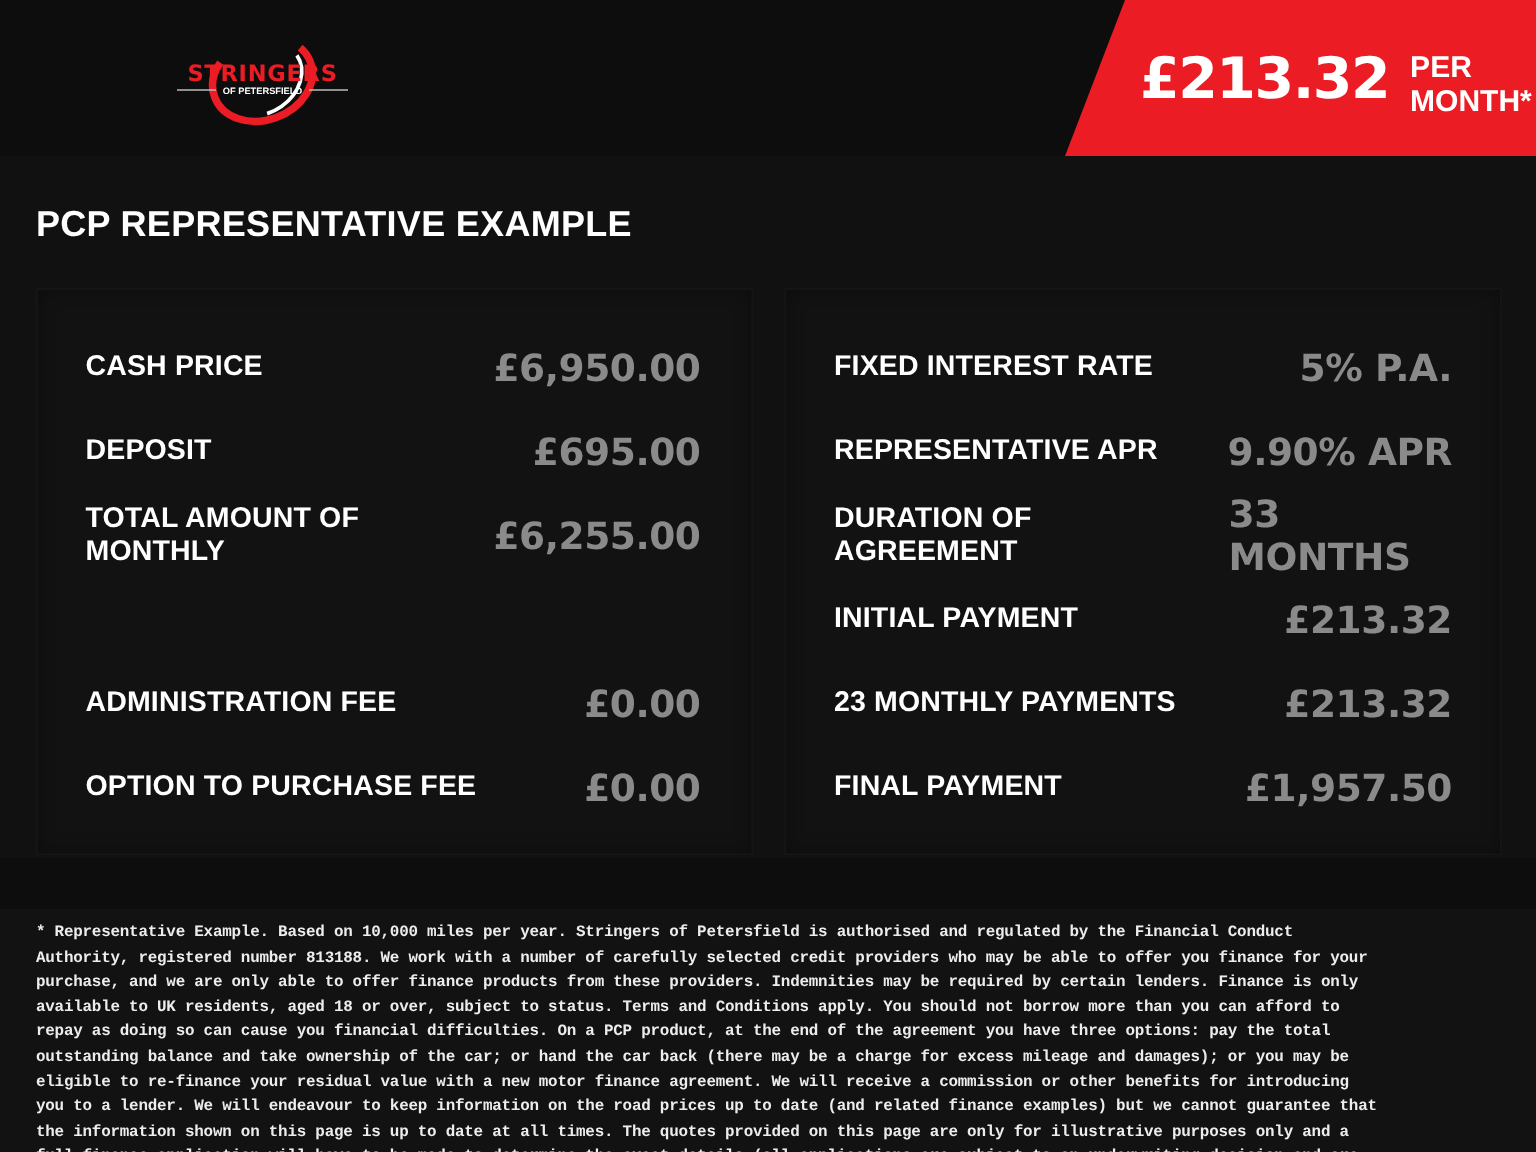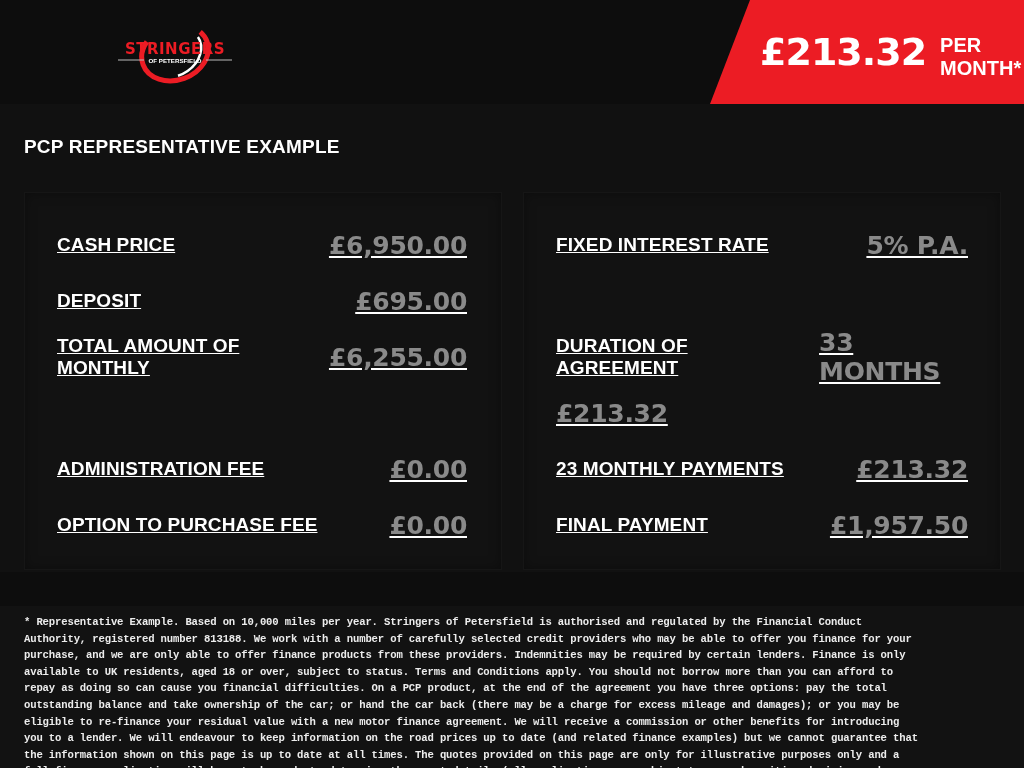--- a/index.html
+++ b/index.html
@@ -38,35 +38,35 @@
       font-size: 20px; font-weight: bold; color: #ffffff;
     }
 
     
     .main {
       position: absolute; left: 0; top: 104px; width: 1024px; height: 468px;
       background: #111111;
     }
     .section-title {
       position: absolute; left: 24px; top: 32px;
-      font-size: 19px; font-weight: bold; color: #ffffff;
+      font-size: 24px; font-weight: bold; color: #ffffff;
       letter-spacing: 0.2px;
     }
     .panel {
       position: absolute; top: 88px; height: 378px;
       background: #121212;
       border: 1px solid #161616;
       box-shadow: inset 0 0 12px rgba(0,0,0,0.35);
     }
     .panel-left { left: 24px; width: 478px; }
     .panel-right { left: 523px; width: 478px; }
 
     .row {
       position: absolute; left: 0; width: 100%; height: 40px;
-      display: flex; align-items: center; justify-content: space-between; text-decoration: underline;
+      display: flex; align-items: center; justify-content: space-between;
     }
     .panel-left .row { padding-left: 32px; padding-right: 34px; }
     .panel-right .row { padding-left: 32px; padding-right: 32px; gap: 28px; }
     .row-label {
       font-size: 19px; font-weight: bold; color: #ffffff; letter-spacing: 0.1px;
     }
     .row-value {
       font-family: "DejaVu Sans", sans-serif;
       font-size: 25px; font-weight: bold; color: #8a8a8a; letter-spacing: -0.3px;
     }
@@ -131,25 +131,30 @@
         <span class="row-label">OPTION TO PURCHASE FEE</span>
         <span class="row-value">£0.00</span>
       </div>
     </div>
 
     <div class="panel panel-right">
       <div class="row" style="top:32px">
         <span class="row-label">FIXED INTEREST RATE</span>
         <span class="row-value">5% P.A.</span>
       </div>
+      <div class="row" style="top:88px">
+        <span class="row-label">REPRESENTATIVE APR</span>
+        <span class="row-value">9.90% APR</span>
+      </div>
       <div class="row" style="top:144px">
         <span class="row-label">DURATION OF AGREEMENT</span>
         <span class="row-value">33 MONTHS</span>
       </div>
       <div class="row" style="top:200px">
+        <span class="row-label">INITIAL PAYMENT</span>
         <span class="row-value">£213.32</span>
       </div>
       <div class="row" style="top:256px">
         <span class="row-label">23 MONTHLY PAYMENTS</span>
         <span class="row-value">£213.32</span>
       </div>
       <div class="row" style="top:312px">
         <span class="row-label">FINAL PAYMENT</span>
         <span class="row-value">£1,957.50</span>
       </div>

